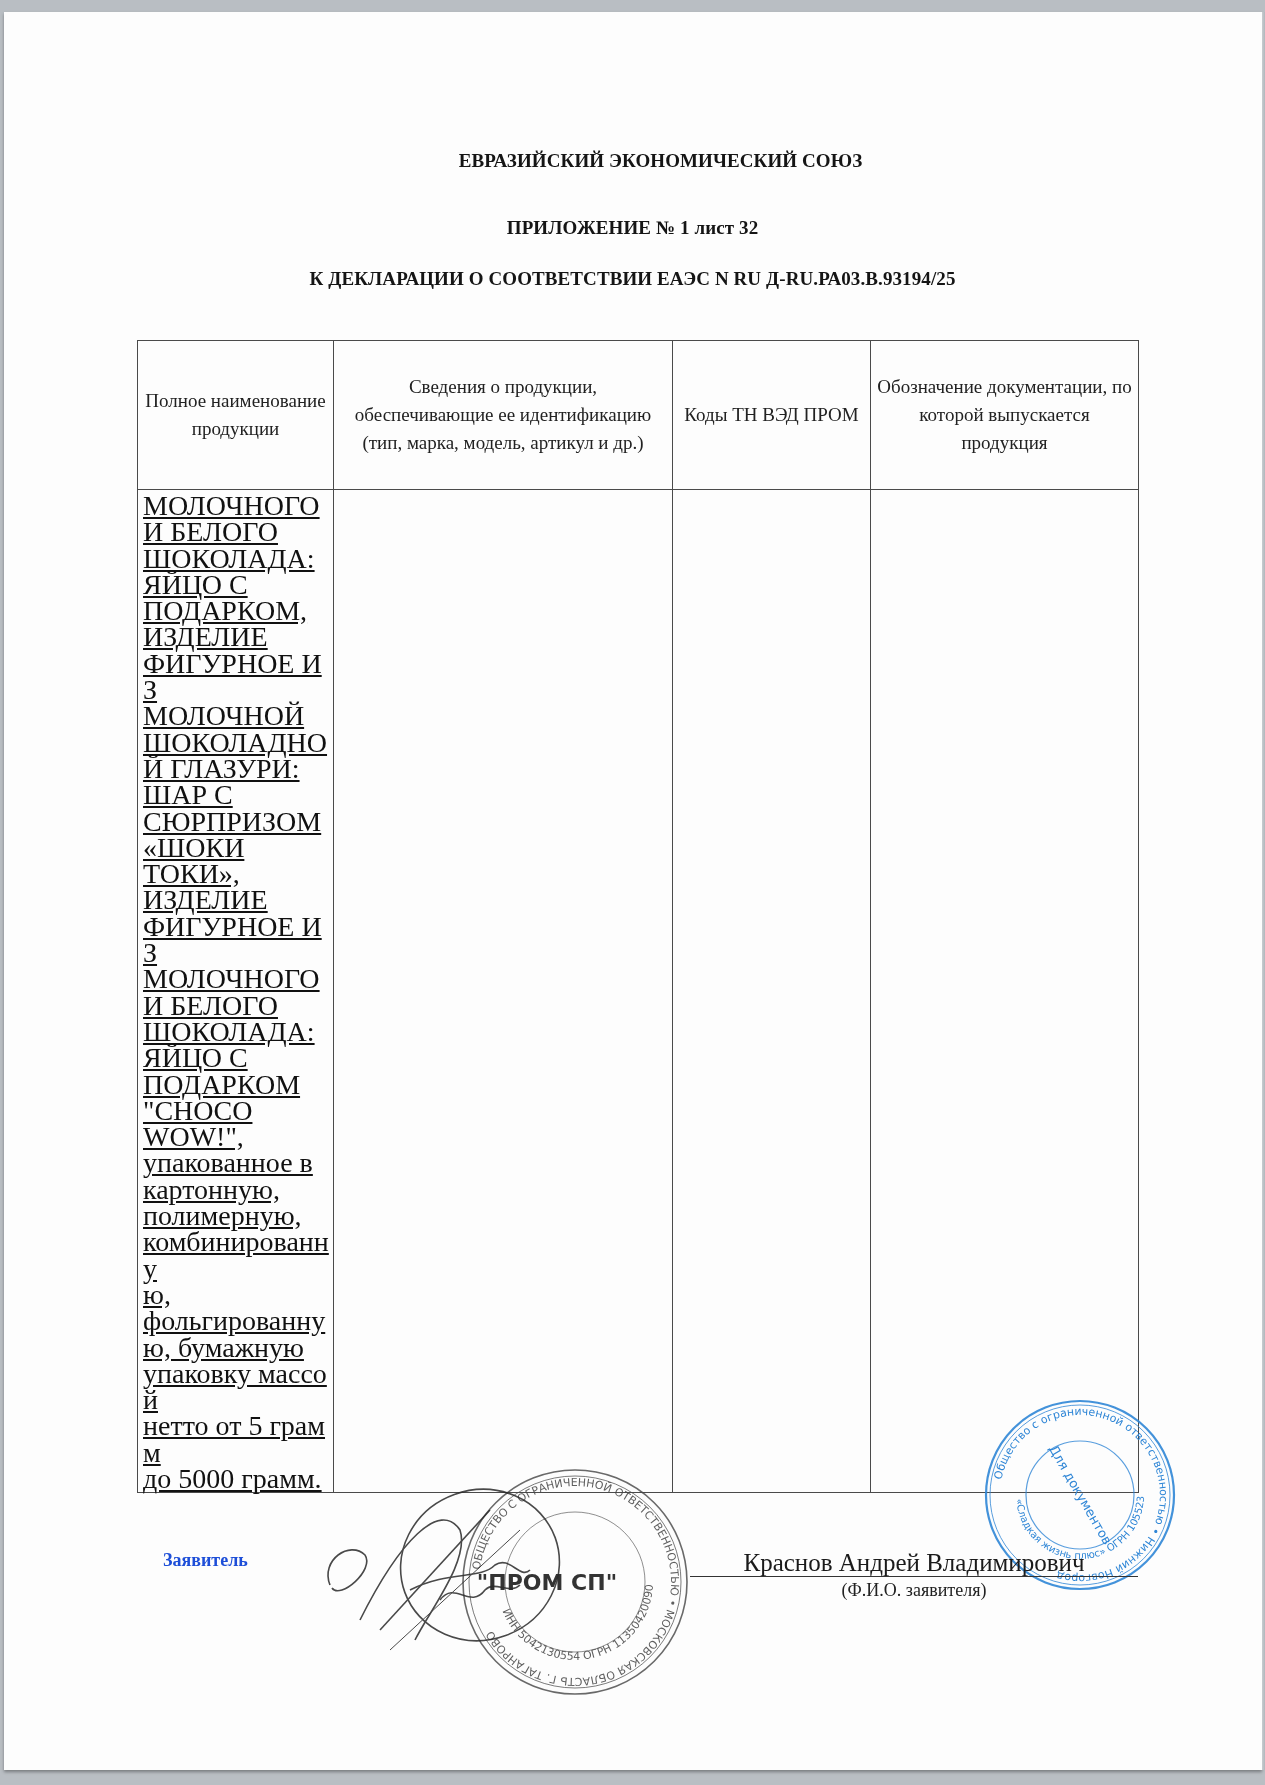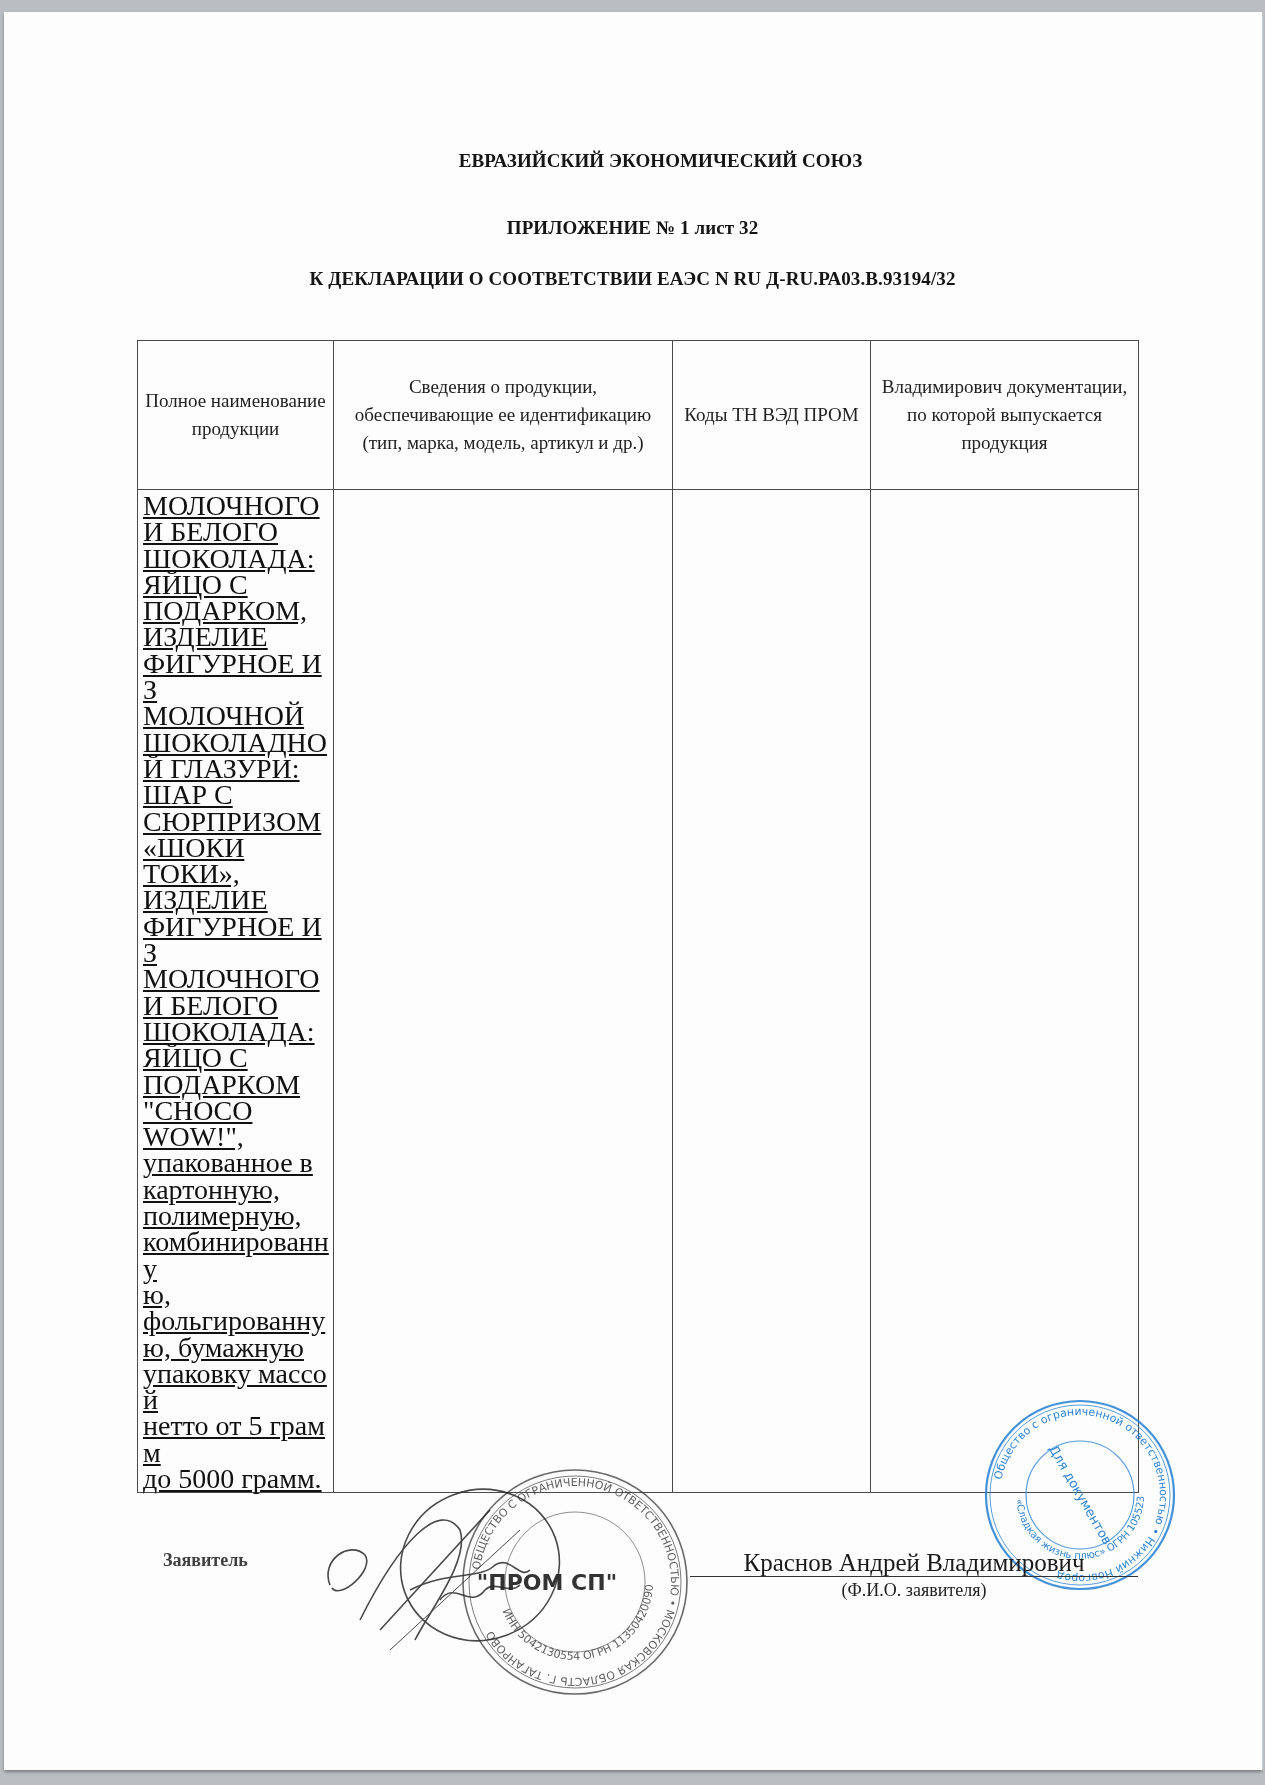--- a/index.html
+++ b/index.html
@@ -49,21 +49,21 @@
   td.bodycell { height: 916px; vertical-align: top; }
   .product-text {
     font-size: 28px; line-height: 26.3px; color: #111;
     padding: 3px 4px 0 5px; word-break: break-all;
     white-space: pre-line;
     text-decoration: underline;
   }
 
   .applicant-label {
     position: absolute; left: 163px; top: 1550px;
-    font-weight: bold; font-size: 18px; color: #404040;
+    font-weight: bold; font-size: 18px; color: #1d4ed8;
   }
   .sign-line {
     position: absolute; left: 690px; top: 1576px; width: 448px; height: 0;
     border-top: 1.3px solid #333;
   }
   .applicant-name {
     position: absolute; left: 690px; top: 1549px; width: 448px; text-align: center;
     font-size: 25px; color: #1a1a1a;
   }
   .applicant-caption {
@@ -77,42 +77,42 @@
   .stamp text { font-family: "DejaVu Sans", sans-serif; }
 </style>
 </head>
 <body>
 
 <div class="page">
 </div>
 
 <div class="heading h1">ЕВРАЗИЙСКИЙ ЭКОНОМИЧЕСКИЙ СОЮЗ</div>
 <div class="heading h2">ПРИЛОЖЕНИЕ № 1 лист 32</div>
-<div class="heading h3">К ДЕКЛАРАЦИИ О СООТВЕТСТВИИ ЕАЭС N RU Д-RU.РА03.В.93194/32</div>
+<div class="heading h3">К ДЕКЛАРАЦИИ О СООТВЕТСТВИИ ЕАЭС N RU Д-RU.РА03.В.93194/25</div>
 
 <table class="decl">
   <colgroup>
     <col class="col1">
       <col class="col2">
       <col class="col3">
       <col class="col4">
   </colgroup>
   <thead>
     <tr>
       <th class="hcell">
         <span>Полное наименование продукции</span>
       </th>
       <th class="hcell">
         <span>Сведения о продукции, обеспечивающие ее идентификацию (тип, марка, модель, артикул и др.)</span>
       </th>
       <th class="hcell">
         <span>Коды ТН ВЭД ПРОМ</span>
       </th>
       <th class="hcell">
-        <span>Владимирович документации, по которой выпускается продукция</span>
+        <span>Обозначение документации, по которой выпускается продукция</span>
       </th>
     </tr>
   </thead>
   <tbody>
     <tr>
       <td class="bodycell">
         <div class="product-text">МОЛОЧНОГО
 И БЕЛОГО
 ШОКОЛАДА:
 ЯЙЦО С

